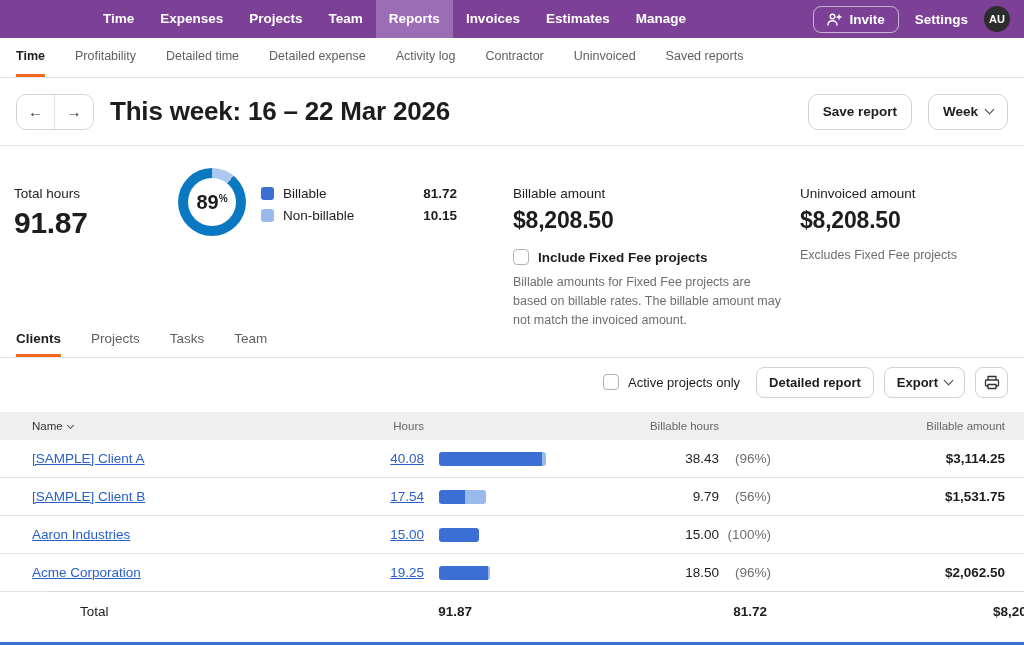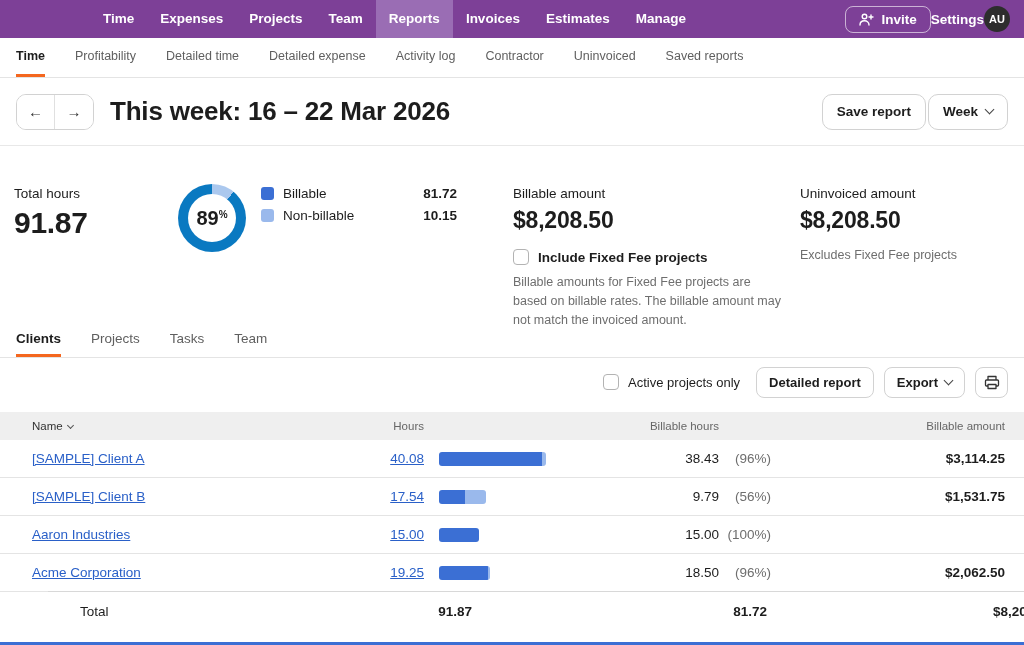--- a/index.html
+++ b/index.html
@@ -13,21 +13,21 @@
   
   .topnav {
     height:38px; background:var(--nav-bg,#7d4097);
     display:flex; align-items:stretch; padding-left:90px;
   }
   .topnav .nav-item {
     color:#fff; font-size:13.5px; font-weight:600; line-height:38px;
     padding:0 13px; cursor:pointer; white-space:nowrap;
   }
   .topnav .nav-item.active { background:var(--nav-active-bg,#9a6db4); }
-  .topnav-right { margin-left:auto; display:flex; align-items:center; padding-right:14px; }
+  .topnav-right { margin-left:auto; display:flex; align-items:center; gap:16px; padding-right:14px; }
   .invite-btn {
     display:flex; align-items:center; gap:7px; color:#fff; font-size:13.5px; font-weight:600;
     border:1px solid rgba(255,255,255,.6); border-radius:8px; padding:5px 13px; cursor:pointer;
     background:transparent;
   }
   .settings-link { color:#fff; font-size:13.5px; font-weight:600; cursor:pointer; }
   .avatar {
     width:26px; height:26px; border-radius:50%; background:#2d2d2d; color:#fff;
     font-size:11px; font-weight:700; display:flex; align-items:center; justify-content:center; cursor:pointer;
   }
@@ -51,35 +51,35 @@
   .arrow-group {
     display:inline-flex; border:1px solid #d2d2d2; border-radius:10px; overflow:hidden; height:36px;
     background:#fff;
   }
   .arrow-btn {
     width:38px; display:flex; align-items:center; justify-content:center;
     font-size:15px; color:#333; cursor:pointer; background:#fff; border:none;
   }
   .arrow-btn:first-child { border-right:1px solid #e0e0e0; }
   .page-title { font-size:26px; font-weight:700; margin-left:16px; letter-spacing:-.2px; }
-  .title-actions { margin-left:auto; display:flex; gap:2px; }
+  .title-actions { margin-left:auto; display:flex; gap:16px; }
   .btn {
     height:36px; padding:0 14px; background:#fff; border:1px solid #d2d2d2; border-radius:10px;
     font-family:inherit; font-size:13.5px; font-weight:600; color:#1d1d1d; cursor:pointer;
     display:inline-flex; align-items:center; gap:8px;
   }
   .chev { width:7px; height:7px; border-right:1.8px solid #444; border-bottom:1.8px solid #444;
     transform:rotate(45deg); margin-top:-4px; display:inline-block; }
 
   
   .summary { position:relative; height:176px; }
   .sum-label { font-size:13.5px; color:#1d1d1d; }
   .total-hours { position:absolute; left:14px; top:40px; }
   .big-num { font-size:30px; font-weight:700; margin-top:5px; letter-spacing:-.3px; }
-  .donut { position:absolute; left:178px; top:38px; width:68px; height:68px; border-radius:50%; }
+  .donut { position:absolute; left:178px; top:22px; width:68px; height:68px; border-radius:50%; }
   .donut::after { content:""; position:absolute; inset:10px; background:#fff; border-radius:50%; }
   .donut-center {
     position:absolute; inset:0; display:flex; align-items:center; justify-content:center;
     font-size:20px; font-weight:700; z-index:1;
   }
   .donut-center sup { font-size:10px; font-weight:700; margin-top:-8px; }
   .legend { position:absolute; left:261px; top:40px; width:196px; }
   .legend-row { display:flex; align-items:center; margin-bottom:7px; }
   .legend-swatch { width:13px; height:13px; border-radius:3px; margin-right:9px; flex:0 0 auto; }
   .legend-swatch.billable { background:var(--bar-billable,#3b6fd4); }

